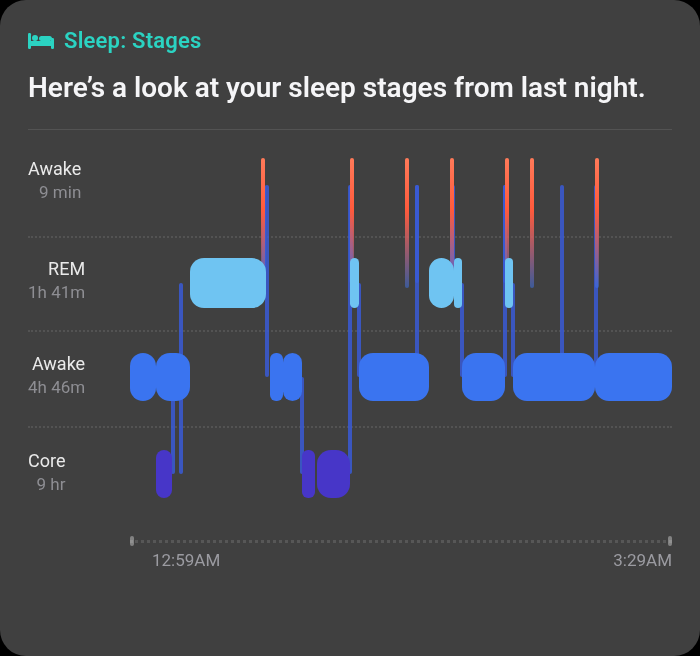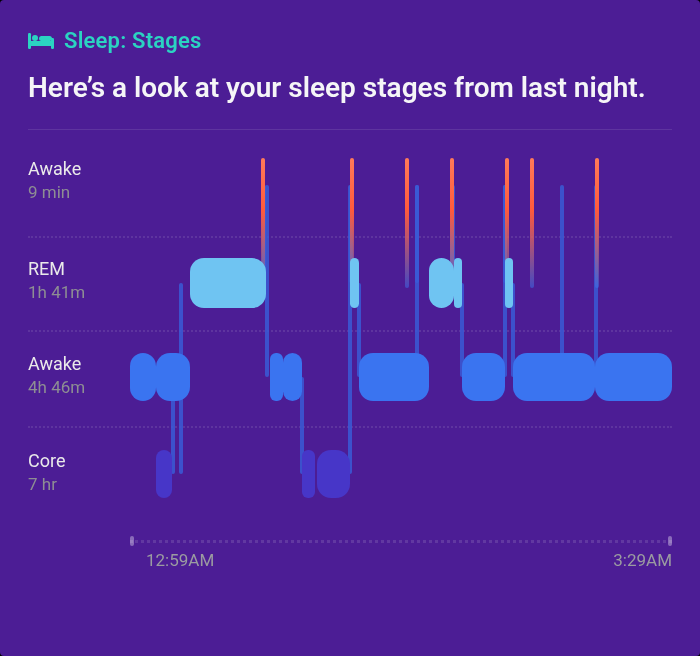--- a/index.html
+++ b/index.html
@@ -7,22 +7,22 @@
     padding: 0;
     background: #000;
     font-family: -apple-system, BlinkMacSystemFont, "Segoe UI", Roboto, Helvetica, Arial, sans-serif;
     -webkit-font-smoothing: antialiased;
     color: #f5f5f7;
   }
   .card {
     box-sizing: border-box;
     width: 700px;
     height: 656px;
-    background: #4c1d95;
-    border-radius: 4px;
+    background: #404040;
+    border-radius: 26px;
     padding: 28px 28px 22px 28px;
     position: relative;
     overflow: hidden;
   }
   .hdr {
     display: flex;
     align-items: center;
     gap: 10px;
     color: #2bd3c2;
     font-weight: 600;
@@ -54,20 +54,21 @@
   .row {
     position: absolute;
     left: 0;
     right: 0;
   }
   .row .lbl {
     position: absolute;
     left: 0;
     top: 0;
     line-height: 1.25;
+    text-align: right;
   }
   .lbl .name {
     font-size: 18px;
     color: #eaeaea;
   }
   .lbl .dur {
     font-size: 17px;
     color: #8e8e93;
     margin-top: 2px;
   }
@@ -170,21 +171,21 @@
       </div>
       <div class="row" style="top:195px;">
         <div class="lbl">
           <div class="name">Awake</div>
           <div class="dur">4h 46m</div>
         </div>
       </div>
       <div class="row" style="top:292px;">
         <div class="lbl">
           <div class="name">Core</div>
-          <div class="dur">7 hr</div>
+          <div class="dur">9 hr</div>
         </div>
       </div>
 
       <div class="grid-dots" style="top:78px;"></div>
       <div class="grid-dots" style="top:172px;"></div>
       <div class="grid-dots" style="top:268px;"></div>
 
       <div class="plot" id="plot" style="width: 542px;">
           <div class="conn" style="left: 41.36px; top: 219px; height: 97px;"></div>
           <div class="conn" style="left: 49.1889px; top: 125px; height: 191px;"></div>
@@ -227,18 +228,18 @@
           <div class="seg" style="left: 26.4978px; width: 15.6578px; top: 292px; height: 48px; background: rgb(71, 54, 200);"></div>
           <div class="seg thin" style="left: 172.236px; width: 13.2489px; top: 292px; height: 48px; background: rgb(71, 54, 200);"></div>
           <div class="seg" style="left: 186.689px; width: 33.7244px; top: 292px; height: 48px; background: rgb(71, 54, 200);"></div>
         </div>
     </div>
 
     <div class="axis">
       <div class="tick-dots"></div>
       <div class="major-tick" id="tick-start" style="left: 102px;"></div>
       <div class="major-tick" id="tick-end" style="left: 640px;"></div>
-      <div class="time-label" id="lbl-start" style="left: 118px;">12:59AM</div>
+      <div class="time-label" id="lbl-start" style="left: 124px;">12:59AM</div>
       <div class="time-label" id="lbl-end" style="right: 0px;">3:29AM</div>
     </div>
   </div>
 
 </div>
 
 </body></html>

